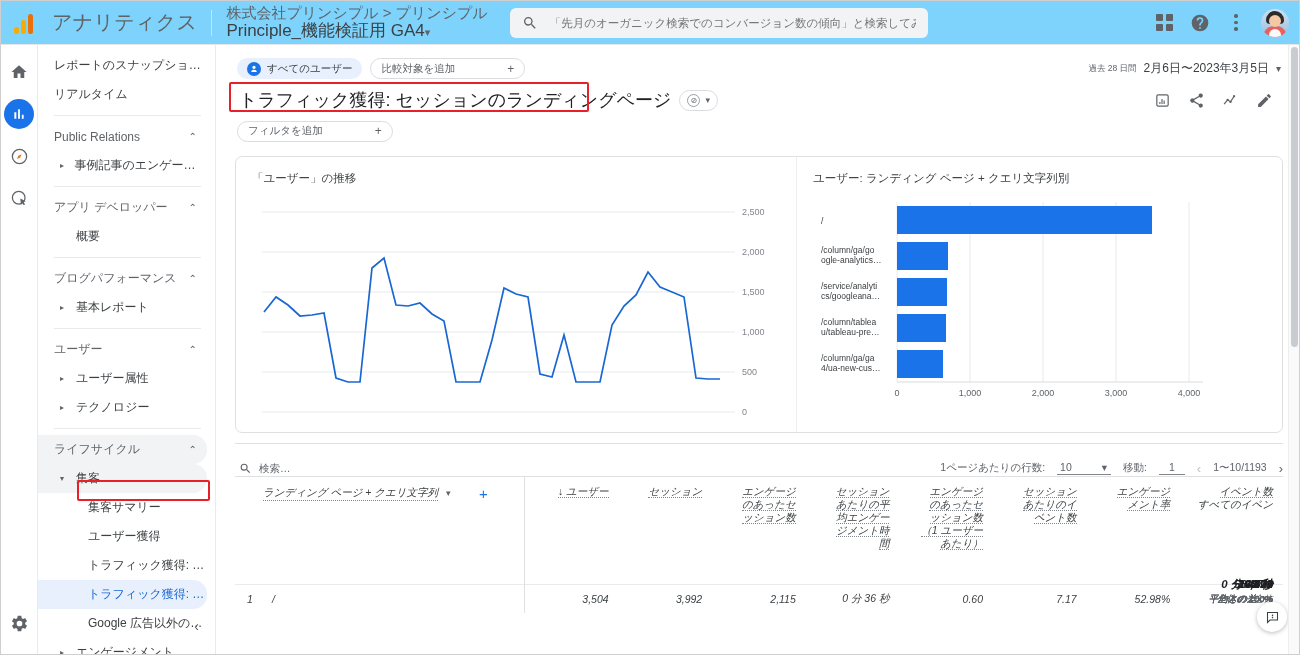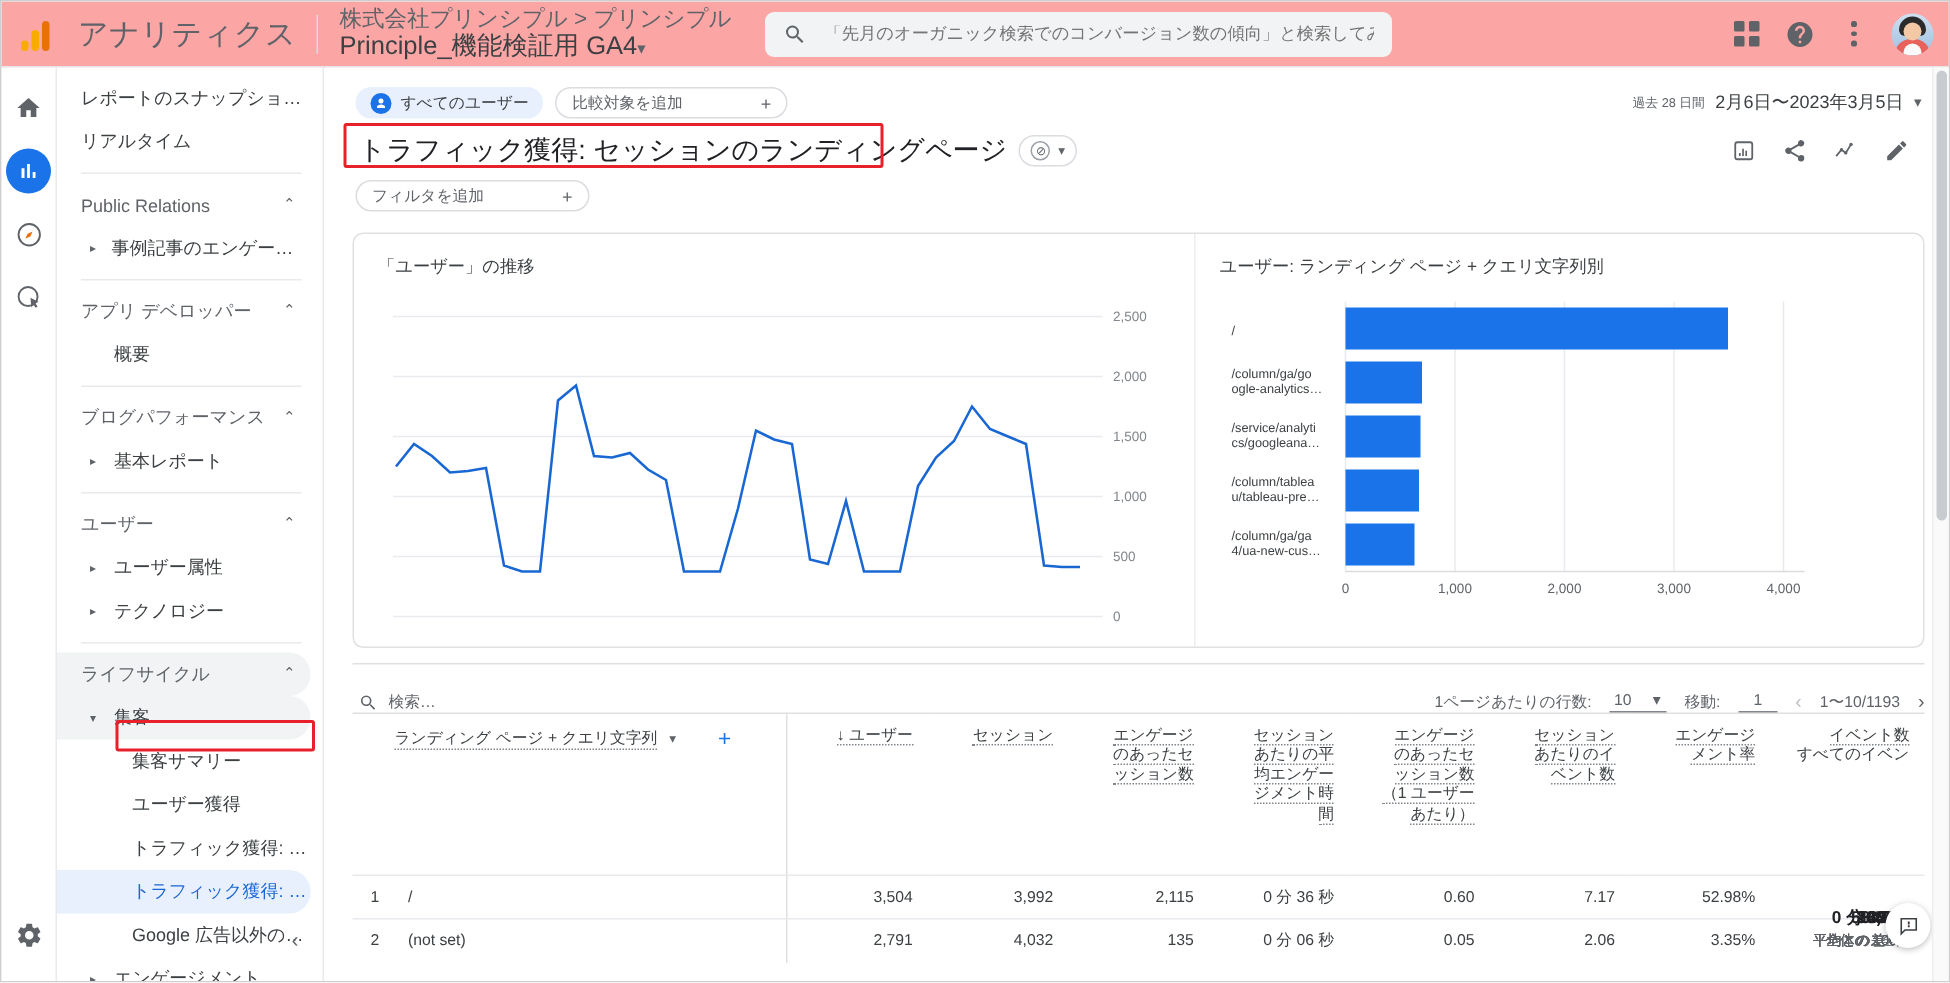--- a/index.html
+++ b/index.html
@@ -9,21 +9,21 @@
     background: #ffffff; overflow: hidden;
   }
   .app {
     position: relative; width: 1300px; height: 655px;
     border: 1px solid #cfcfcf; background: #fff; overflow: hidden;
   }
 
   
   .topbar {
     position: absolute; top: 0; left: 0; width: 1300px; height: 44px;
-    background: #fca5a5; display: flex; align-items: center;
+    background: #7dd3fc; display: flex; align-items: center;
     border-bottom: 1px solid #e4e6e8;
   }
   .ga-logo { margin-left: 13px; width: 26px; height: 26px; position: relative; }
   .ga-logo i { position: absolute; bottom: 2px; border-radius: 2px; display:block; }
   .ga-logo .b1 { left: 0; width: 5px; height: 7px;  background:#f9ab00; border-radius:3px;}
   .ga-logo .b2 { left: 7px; width: 5px; height: 14px; background:#f9ab00; border-radius:3px;}
   .ga-logo .b3 { left: 14px; width: 5px; height: 20px; background:#e8710a; border-radius:3px;}
   .brand {
     margin-left: 12px; font-size: 20px; color: #5f6368; letter-spacing: .3px;
     white-space: nowrap;
@@ -132,27 +132,27 @@
   .panel .half { flex: 1 1 50%; padding: 14px 14px 8px 16px; position: relative; }
   .panel .half + .half { border-left: 1px solid #eceff1; }
   .ptitle { font-size: 11.5px; color: #3c4043; margin-bottom: 6px; }
 
   .tablecard {
     margin: 10px 18px 0 18px; border-top: 1px solid #e0e0e0; position: relative;
   }
   .tbl-toolbar { display:flex; align-items:flex-end; height: 32px; font-size: 10.5px; color:#5f6368;}
   .tbl-toolbar .srch { display:flex; align-items:center; gap:7px; padding-left: 4px;}
   .tbl-toolbar .pager { margin-left:auto; display:flex; align-items:center; gap:12px; white-space: nowrap;}
-  .tbl-toolbar .pager .selbox { border-bottom: 1px solid #80868b; padding: 0 4px 1px 3px; display:inline-flex; align-items:center; gap: 14px; }
+  .tbl-toolbar .pager .selbox { border-bottom: 1px solid #80868b; padding: 0 4px 1px 3px; display:inline-flex; align-items:center; gap: 30px; }
   .tbl-toolbar .pager .gobox { border-bottom: 1px solid #80868b; padding: 0 10px 1px 10px; }
   .tbl-toolbar .pager .arrow { font-size: 13px; color: #5f6368; cursor:pointer;}
   .tbl-toolbar .pager .arrow.dim { color:#bdc1c6; }
 
   table.gtbl { width: 100%; border-collapse: collapse; table-layout: fixed; }
-  table.gtbl th, table.gtbl td { font-weight: normal; font-size: 10.5px; color: #3c4043; }
+  table.gtbl th, table.gtbl td { font-weight: normal; font-size: 10.5px; color: #3c4043; font-style: italic; }
   table.gtbl th.dimh {
     text-align: left; vertical-align: top; padding: 8px 0 0 28px;
     border-right: 1px solid #e0e0e0; border-top: 1px solid #e0e0e0; height: 108px;
   }
   table.gtbl th.meth {
     text-align: right; vertical-align: top; padding: 8px 10px 0 6px;
     border-top: 1px solid #e0e0e0; height: 108px; line-height: 1.25;
   }
   .hdr-link { border-bottom: 1px dotted #80868b; display:inline; cursor:pointer; }
   .dim-label { display:inline-flex; align-items:center; gap:8px; }
@@ -621,34 +621,20 @@
             </td>
             <td class="metc">3,504</td>
             <td class="metc">3,992</td>
             <td class="metc">2,115</td>
             <td class="metc">0 分 36 秒</td>
             <td class="metc">0.60</td>
             <td class="metc">7.17</td>
             <td class="metc">52.98%</td>
             <td class="metc"></td>
           </tr>
-          <tr>
-            <td class="dimc">
-              <span class="rownum">2</span>
-              <span>(not set)</span>
-            </td>
-            <td class="metc">2,791</td>
-            <td class="metc">4,032</td>
-            <td class="metc">135</td>
-            <td class="metc">0 分 06 秒</td>
-            <td class="metc">0.05</td>
-            <td class="metc">2.06</td>
-            <td class="metc">3.35%</td>
-            <td class="metc"></td>
-          </tr>
         </tbody>
       </table>
     </div>
 
     <div class="fab">
       <svg width="15" height="15" viewBox="0 0 24 24">
           <path fill="none" stroke="#3c4043" stroke-width="1.7" d="M4 4h16v12H8l-4 4z"></path>
           <path fill="#3c4043" d="M11 7h2v3h-2zm0 4h2v2h-2z"></path>
         </svg>
     </div>

